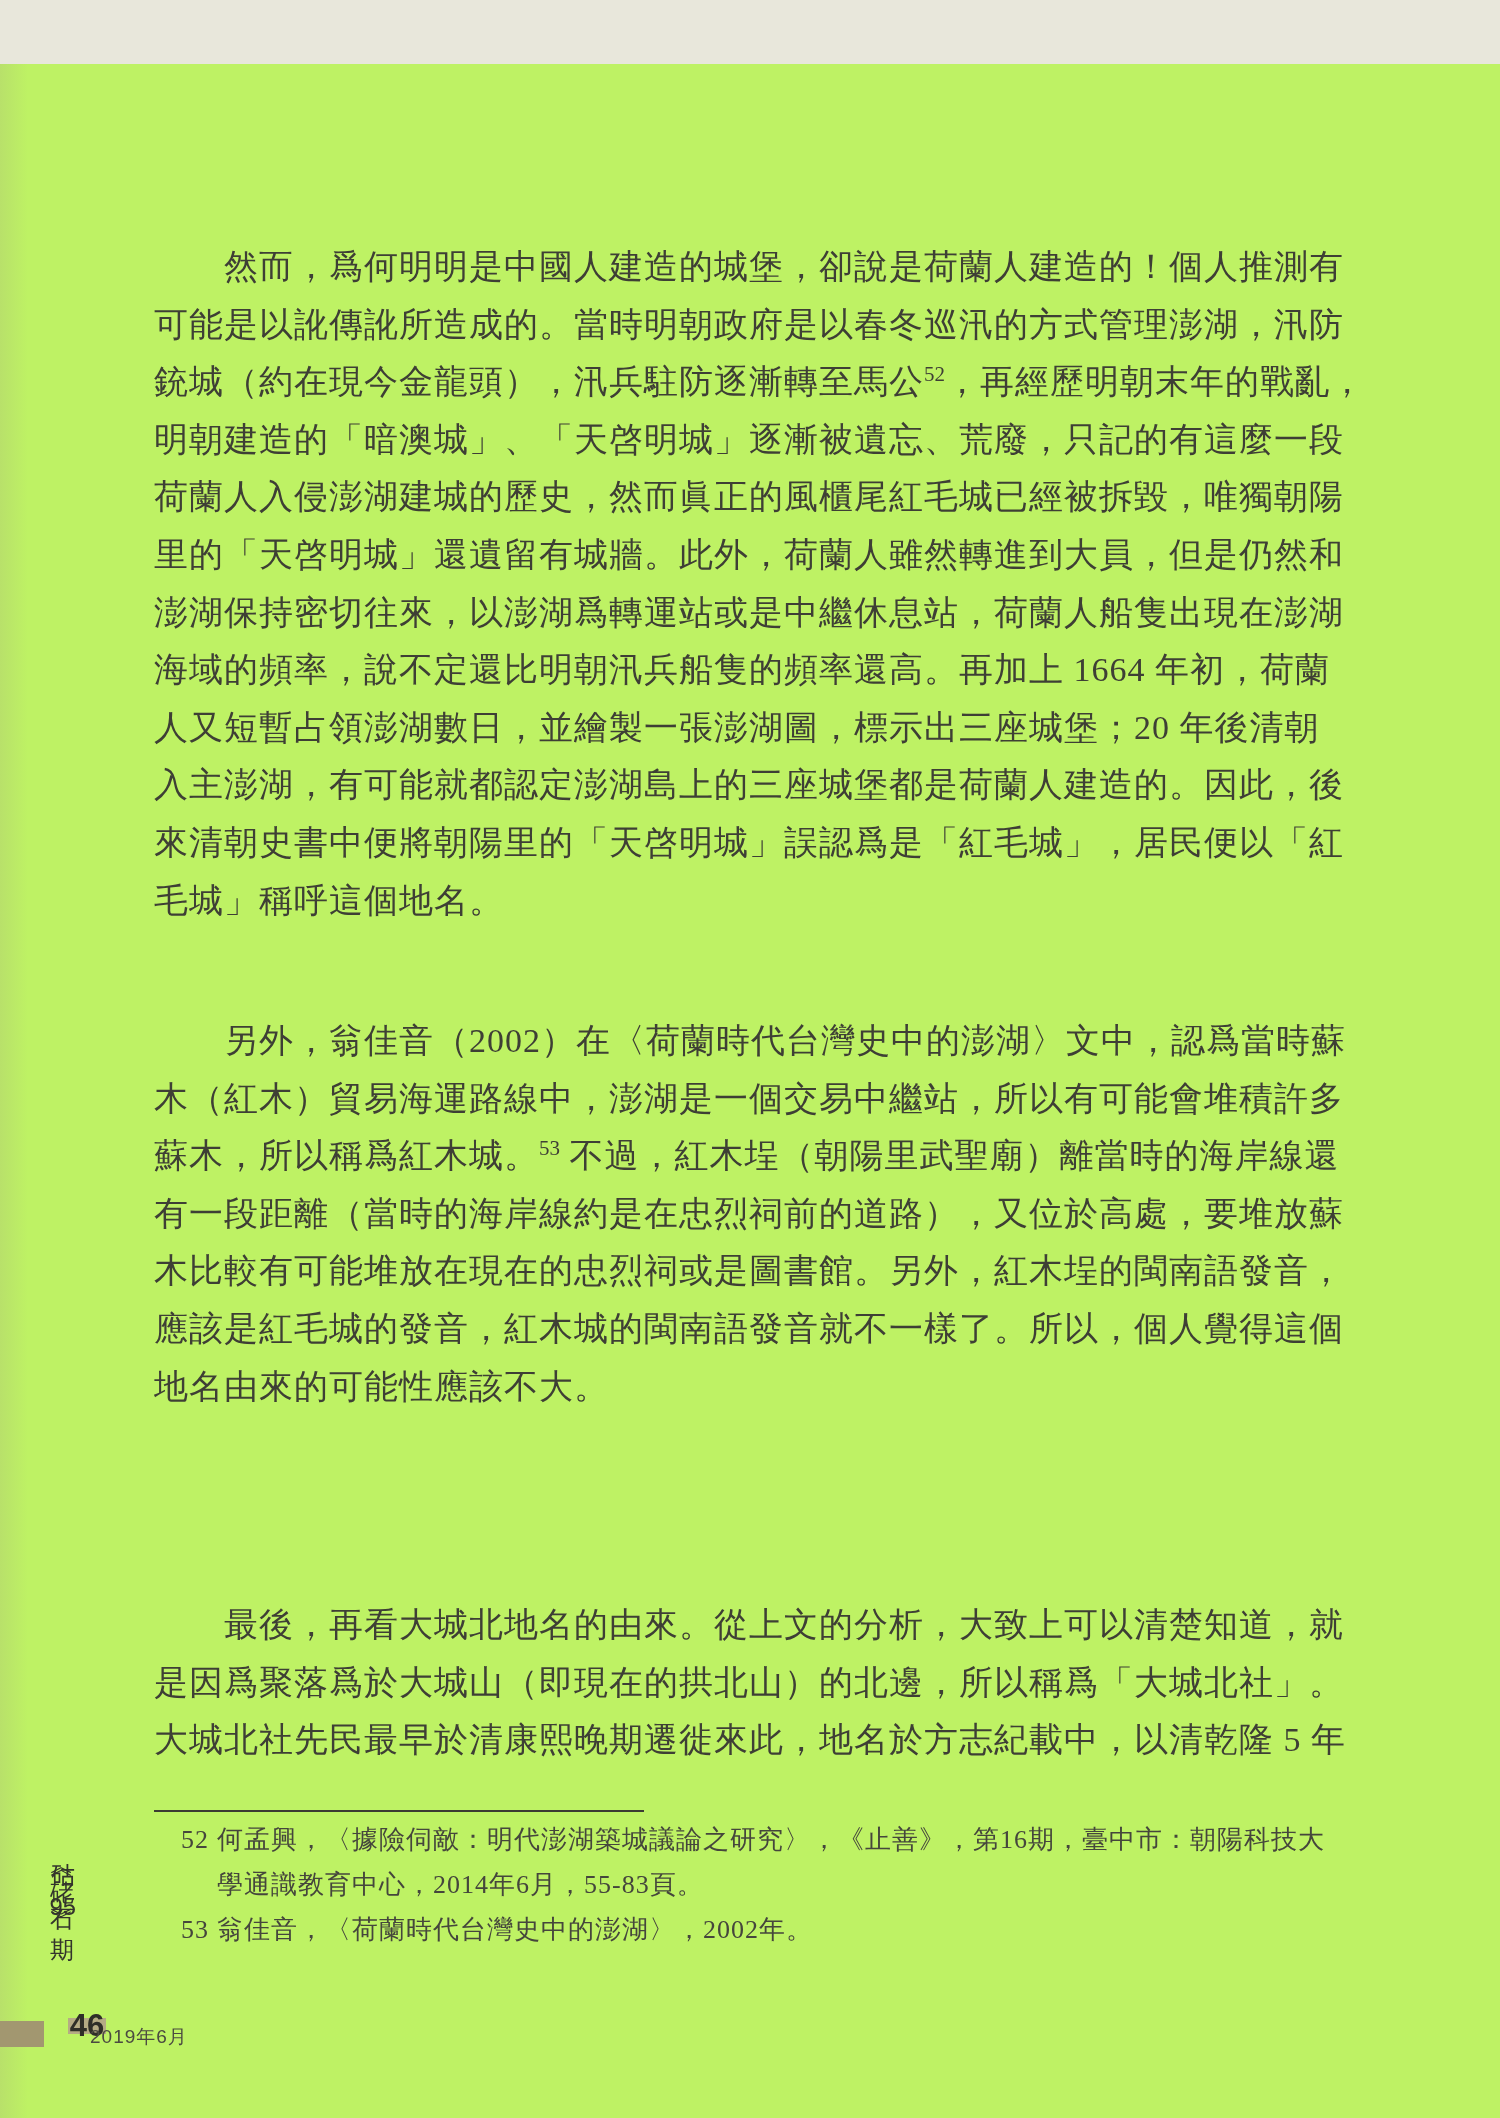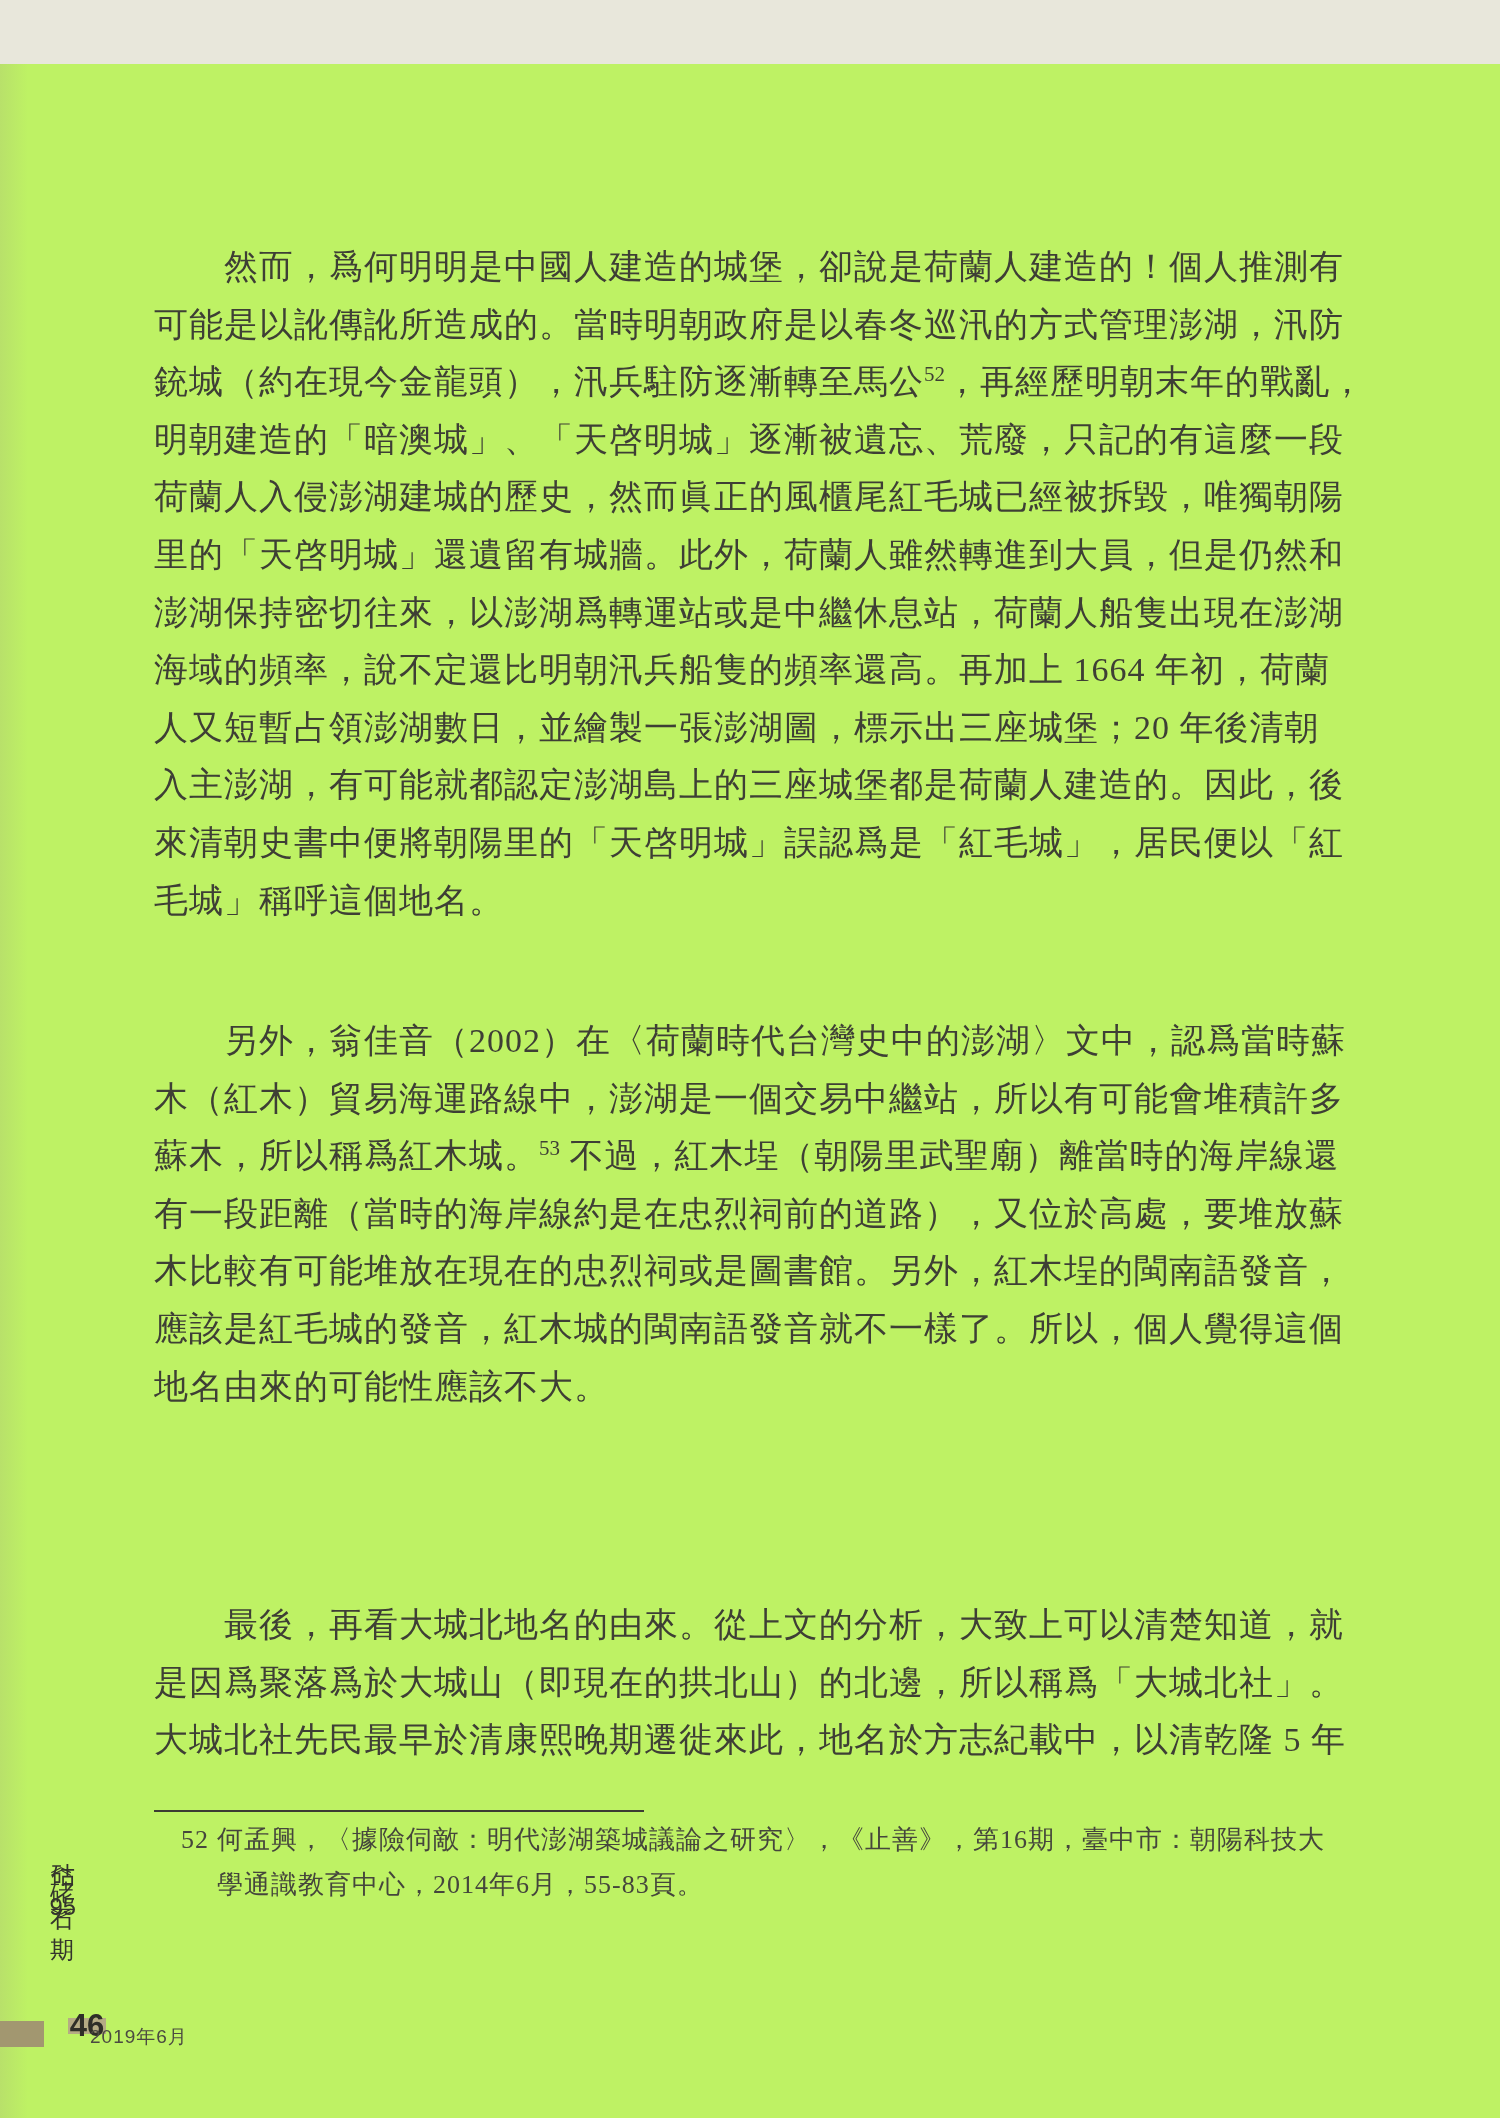--- a/index.html
+++ b/index.html
@@ -109,20 +109,21 @@
     <div class="line indent">最後，再看大城北地名的由來。從上文的分析，大致上可以清楚知道，就</div>
     <div class="line">是因爲聚落爲於大城山（即現在的拱北山）的北邊，所以稱爲「大城北社」。</div>
     <div class="line">大城北社先民最早於清康熙晚期遷徙來此，地名於方志紀載中，以清乾隆 5 年</div>
   </div>
 
   <div class="footnote-rule"></div>
 
   <div class="footnotes">
     <div class="fn-line"><span class="fn-num">52</span><span>何孟興，〈據險伺敵：明代澎湖築城議論之研究〉，《止善》，第16期，臺中市：朝陽科技大</span></div>
     <div class="fn-line fn-cont">學通識教育中心，2014年6月，55-83頁。</div>
+    <div class="fn-line"><span class="fn-num">53</span><span>翁佳音，〈荷蘭時代台灣史中的澎湖〉，2002年。</span></div>
   </div>
 
   <div class="journal-vertical"><span>《硓𥑮石》</span><span class="tcy">95</span><span>期</span></div>
 
   <div class="page-num-band"></div>
   <div class="page-num-box">
     <span class="page-num">46</span>
   </div>
   <span class="issue-date">2019年6月</span>
 </div>

